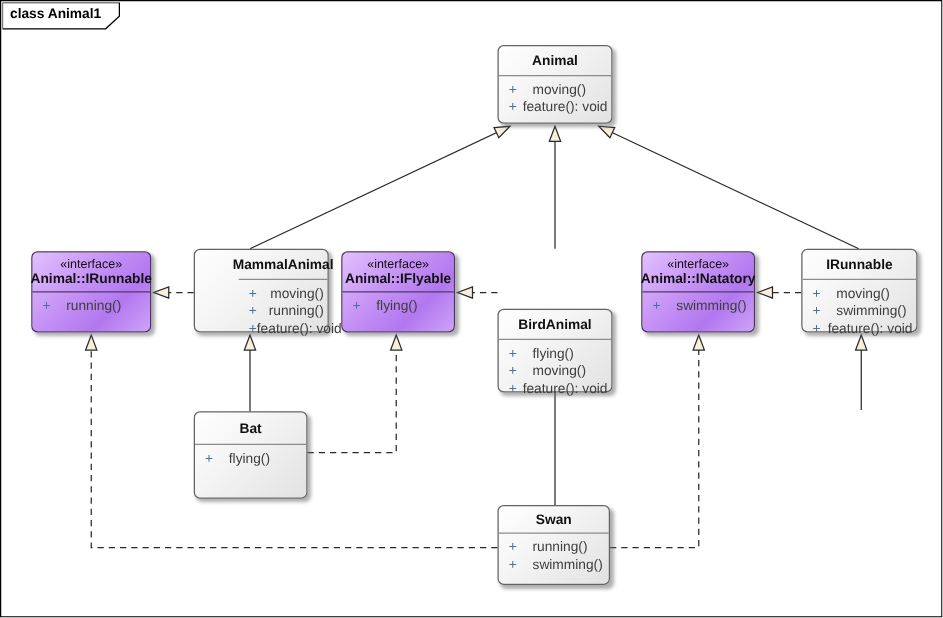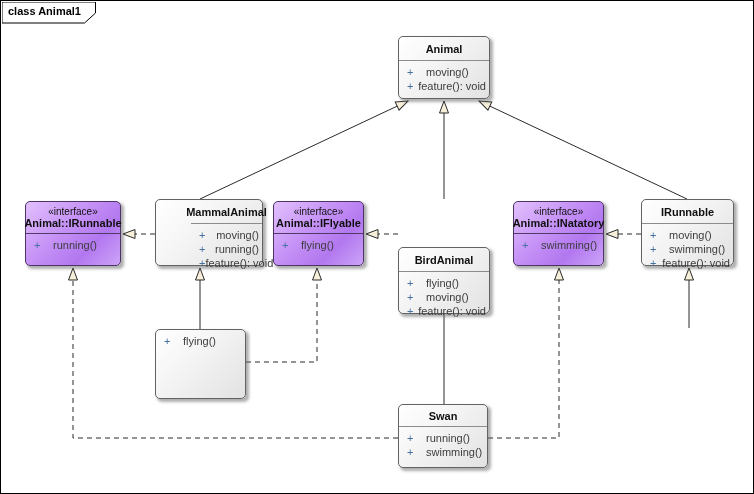--- a/index.html
+++ b/index.html
@@ -199,20 +199,23 @@
           <span class="op">swimming()</span>
         </div>
         <div class="op-row">
           <span class="vis">+</span>
           <span class="op">feature(): void</span>
         </div>
       </div>
   </div>
 
   <div class="uml-box" id="b-bat">
+    <div class="uml-head">
+      <div class="uml-name">Bat</div>
+    </div>
     <div class="uml-body">
         <div class="op-row">
           <span class="vis">+</span>
           <span class="op">flying()</span>
         </div>
       </div>
   </div>
 
   <div class="uml-box" id="b-swan">
     <div class="uml-head">

